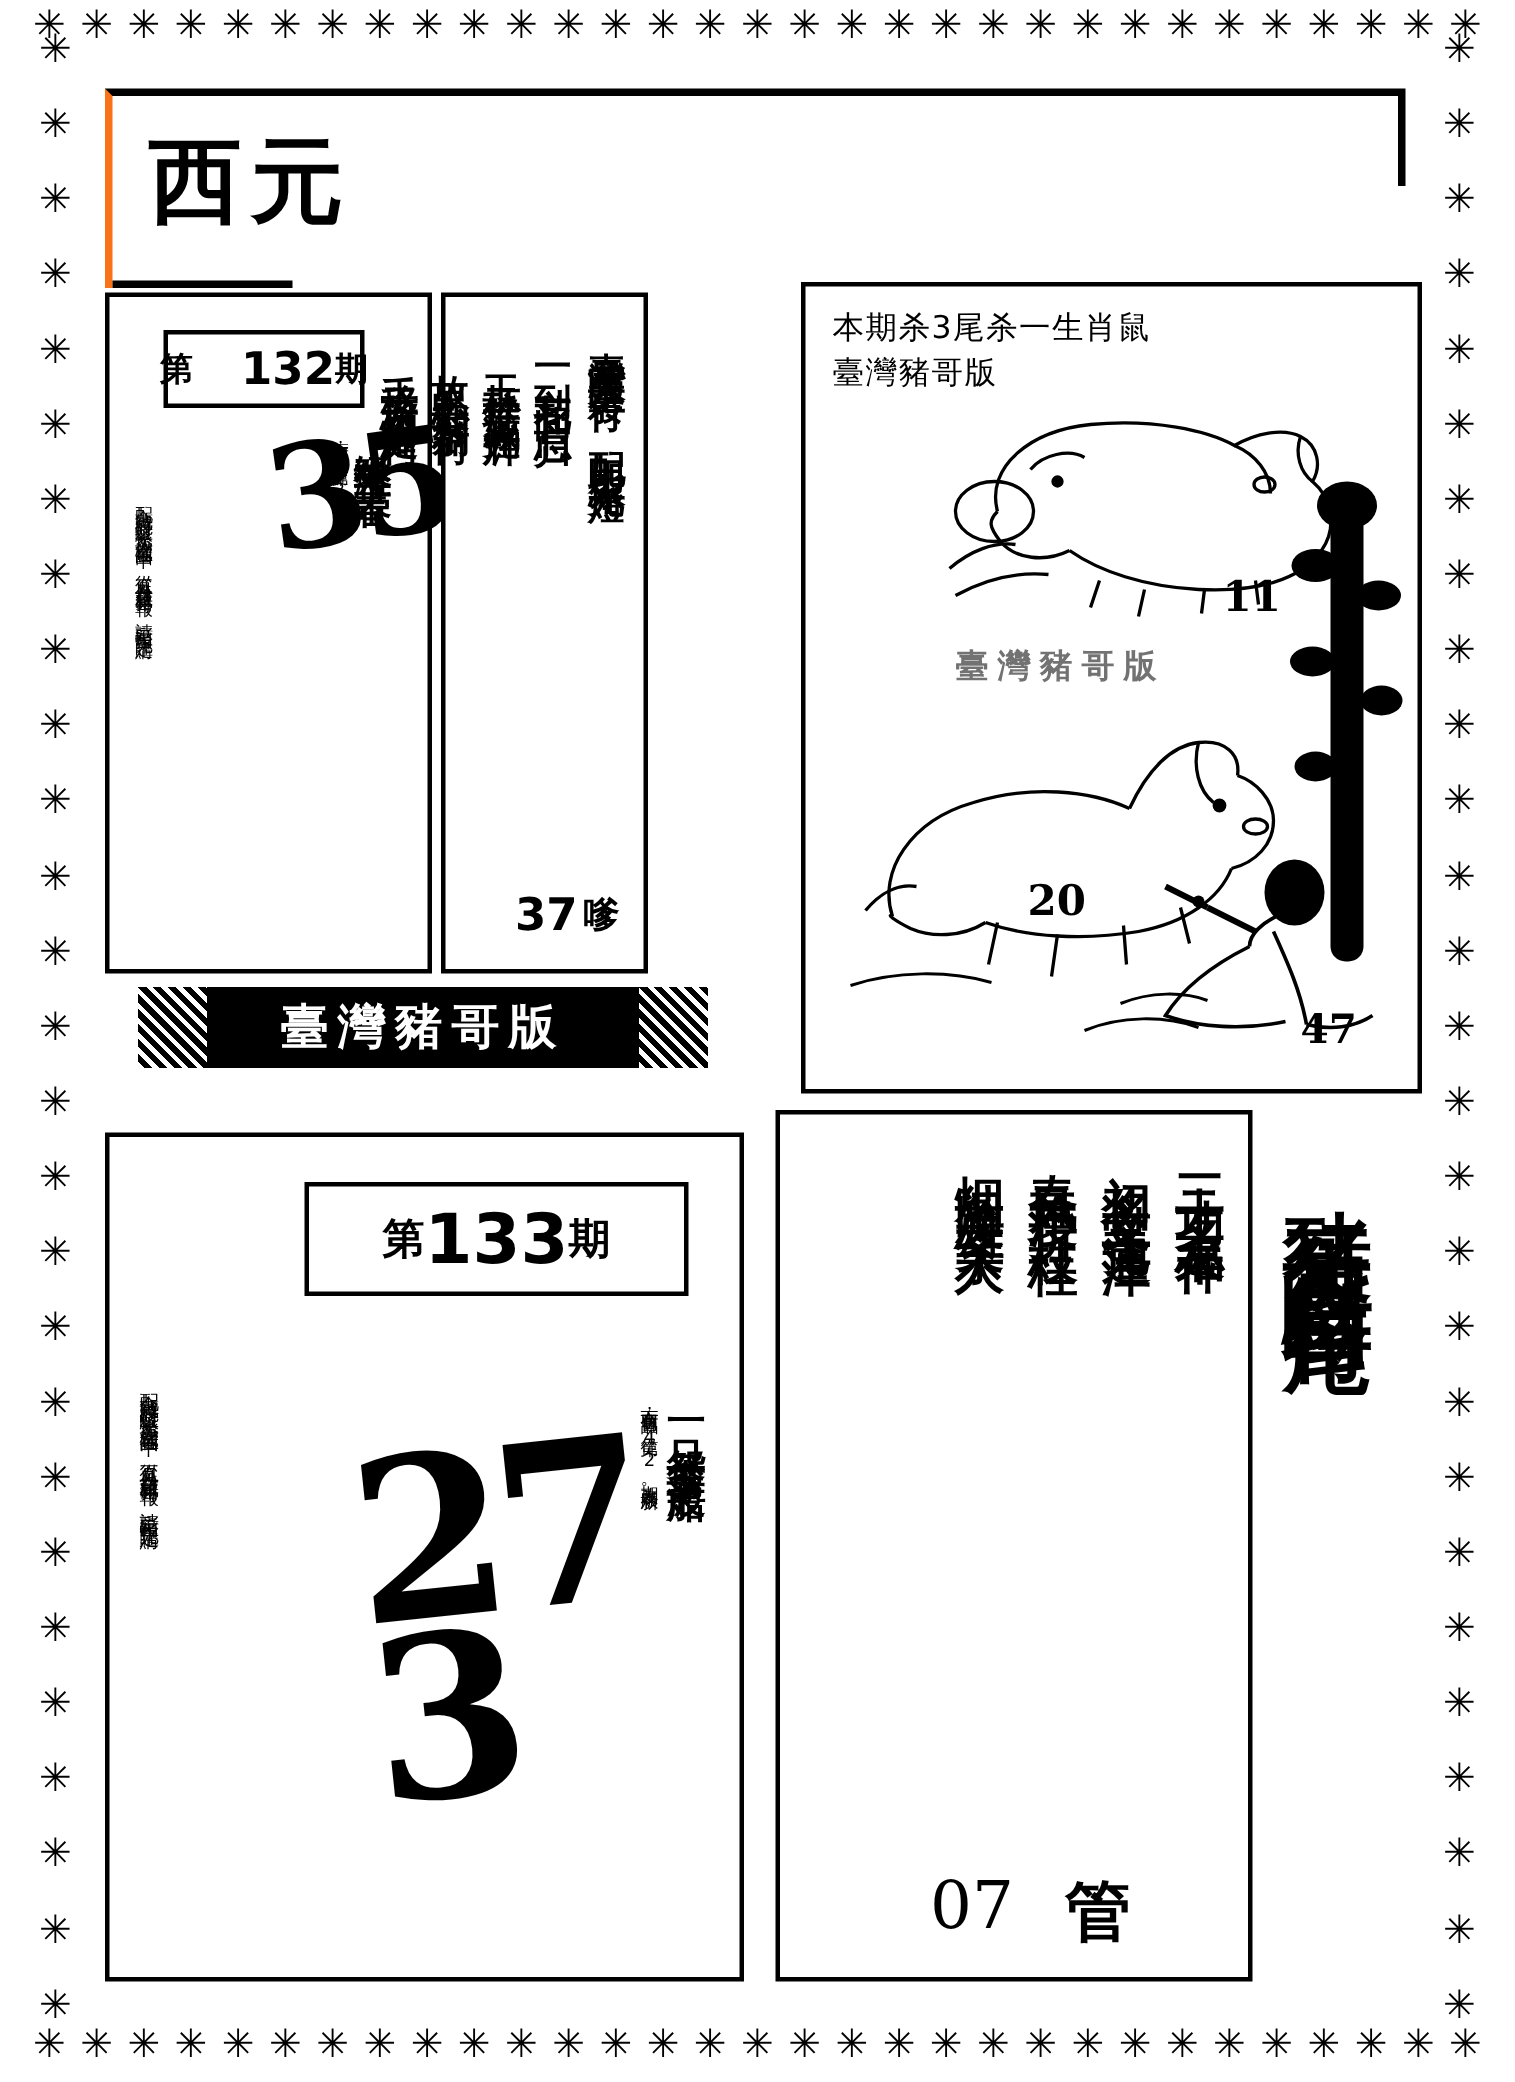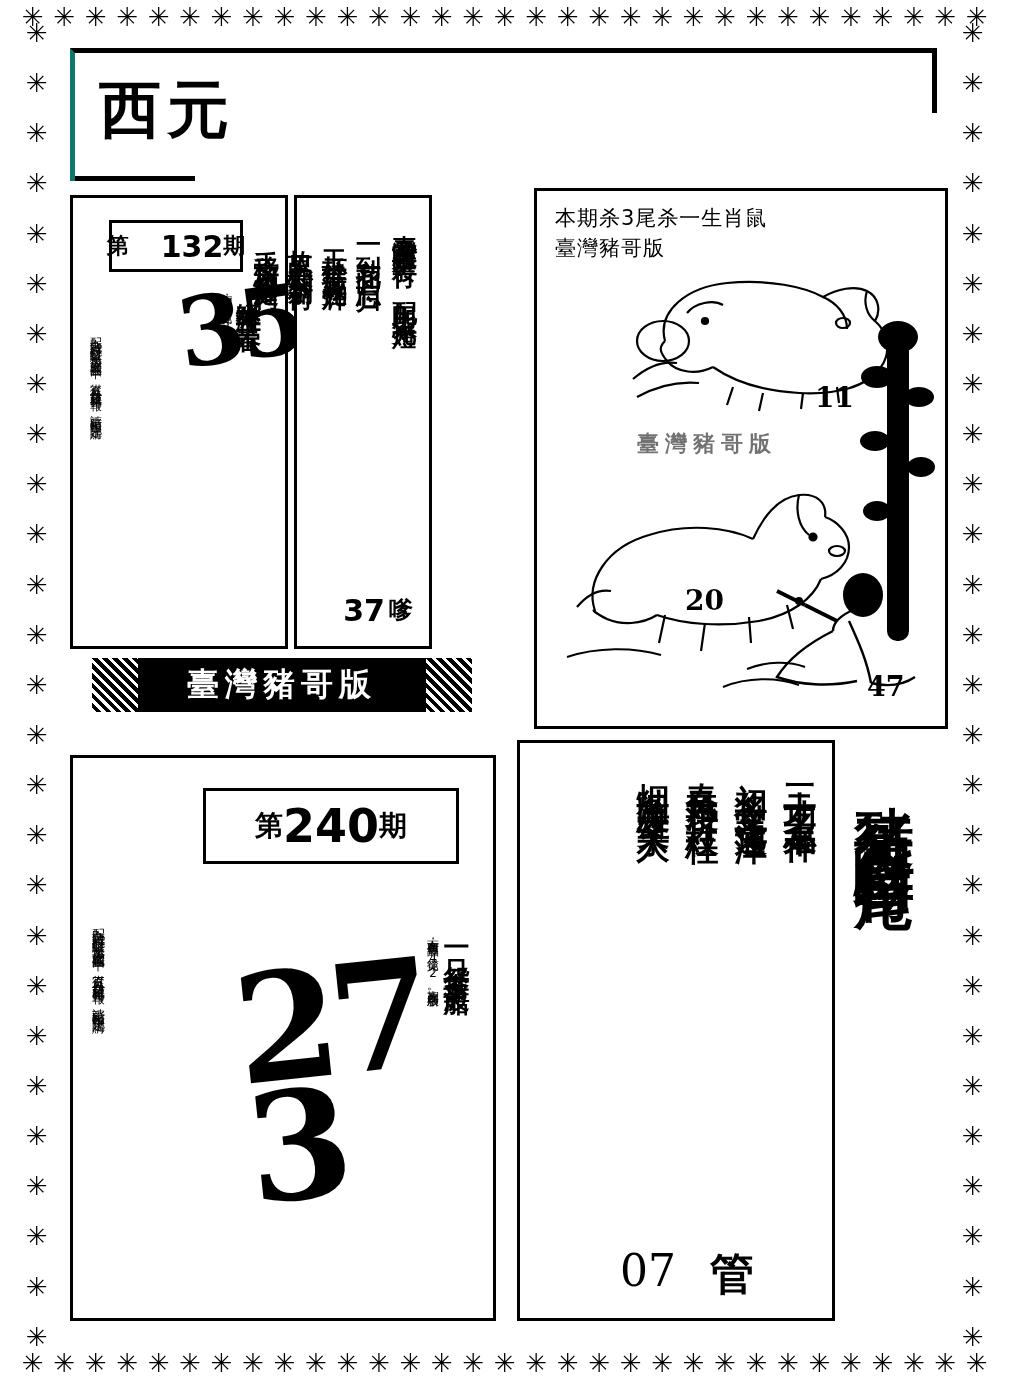--- a/index.html
+++ b/index.html
@@ -50,25 +50,25 @@
     left: 62px;
     top: 40px;
     width: 880px;
     height: 1290px;
   }
 
   
   .header-box {
     position: absolute;
     left: 8px;
-    top: 8px;
+    top: 19px;
     width: 862px;
     height: 128px;
     border-top: 5px solid #000;
-    border-left: 5px solid #0f766e;
+    border-left: 5px solid #f97316;
   }
   .header-box:after {
     content: "";
     position: absolute;
     right: 0; top: 0;
     width: 5px; height: 60px;
     background: #000;
   }
   .header-box:before {
     content: "";
@@ -529,21 +529,21 @@
 
     <div class="imgnum" id="imgnum-11">11</div>
     <div class="imgnum" id="imgnum-30">20</div>
     <div class="imgnum" id="imgnum-47">47</div>
     <div id="img-stamp">臺灣豬哥版</div>
   </div>
 
   <div class="panel" id="panel-133">
     <div class="issue-badge" id="badge-133">
       <span>第</span>
-        <span class="num">240</span>
+        <span class="num">133</span>
         <span>期</span>
     </div>
     <div class="handwrite" id="hand-133">27 3</div>
     <div id="p133-title">一只鸳鸯下渡船</div>
     <div id="p133-fine1">市面有仿冒品，從第42期改為新版。</div>
     <div id="p133-fine2">配合藏詩得財「紫光燈」玄機在圖中，從五月份起藏豬哥報，請彩民預先定購。</div>
   </div>
 
   <div class="panel" id="panel-poem-133">
     <div id="poem133">

